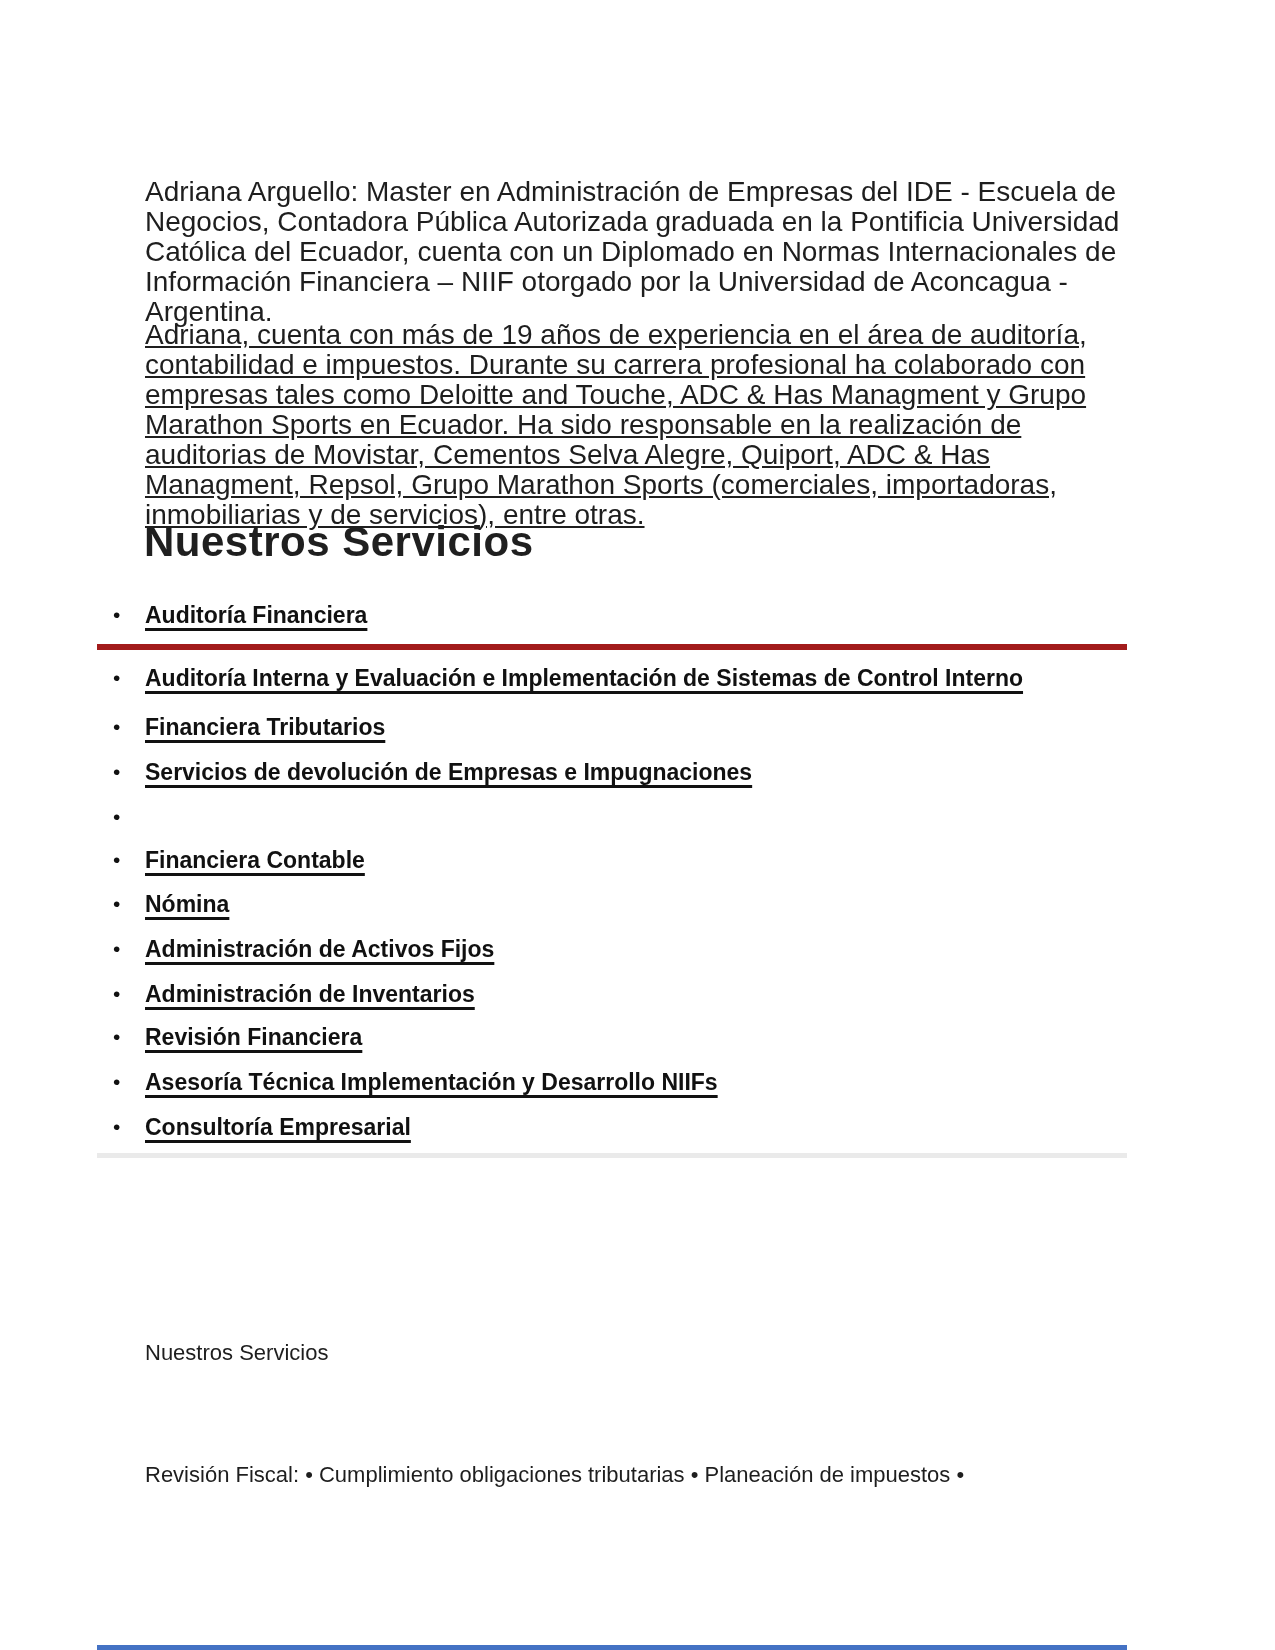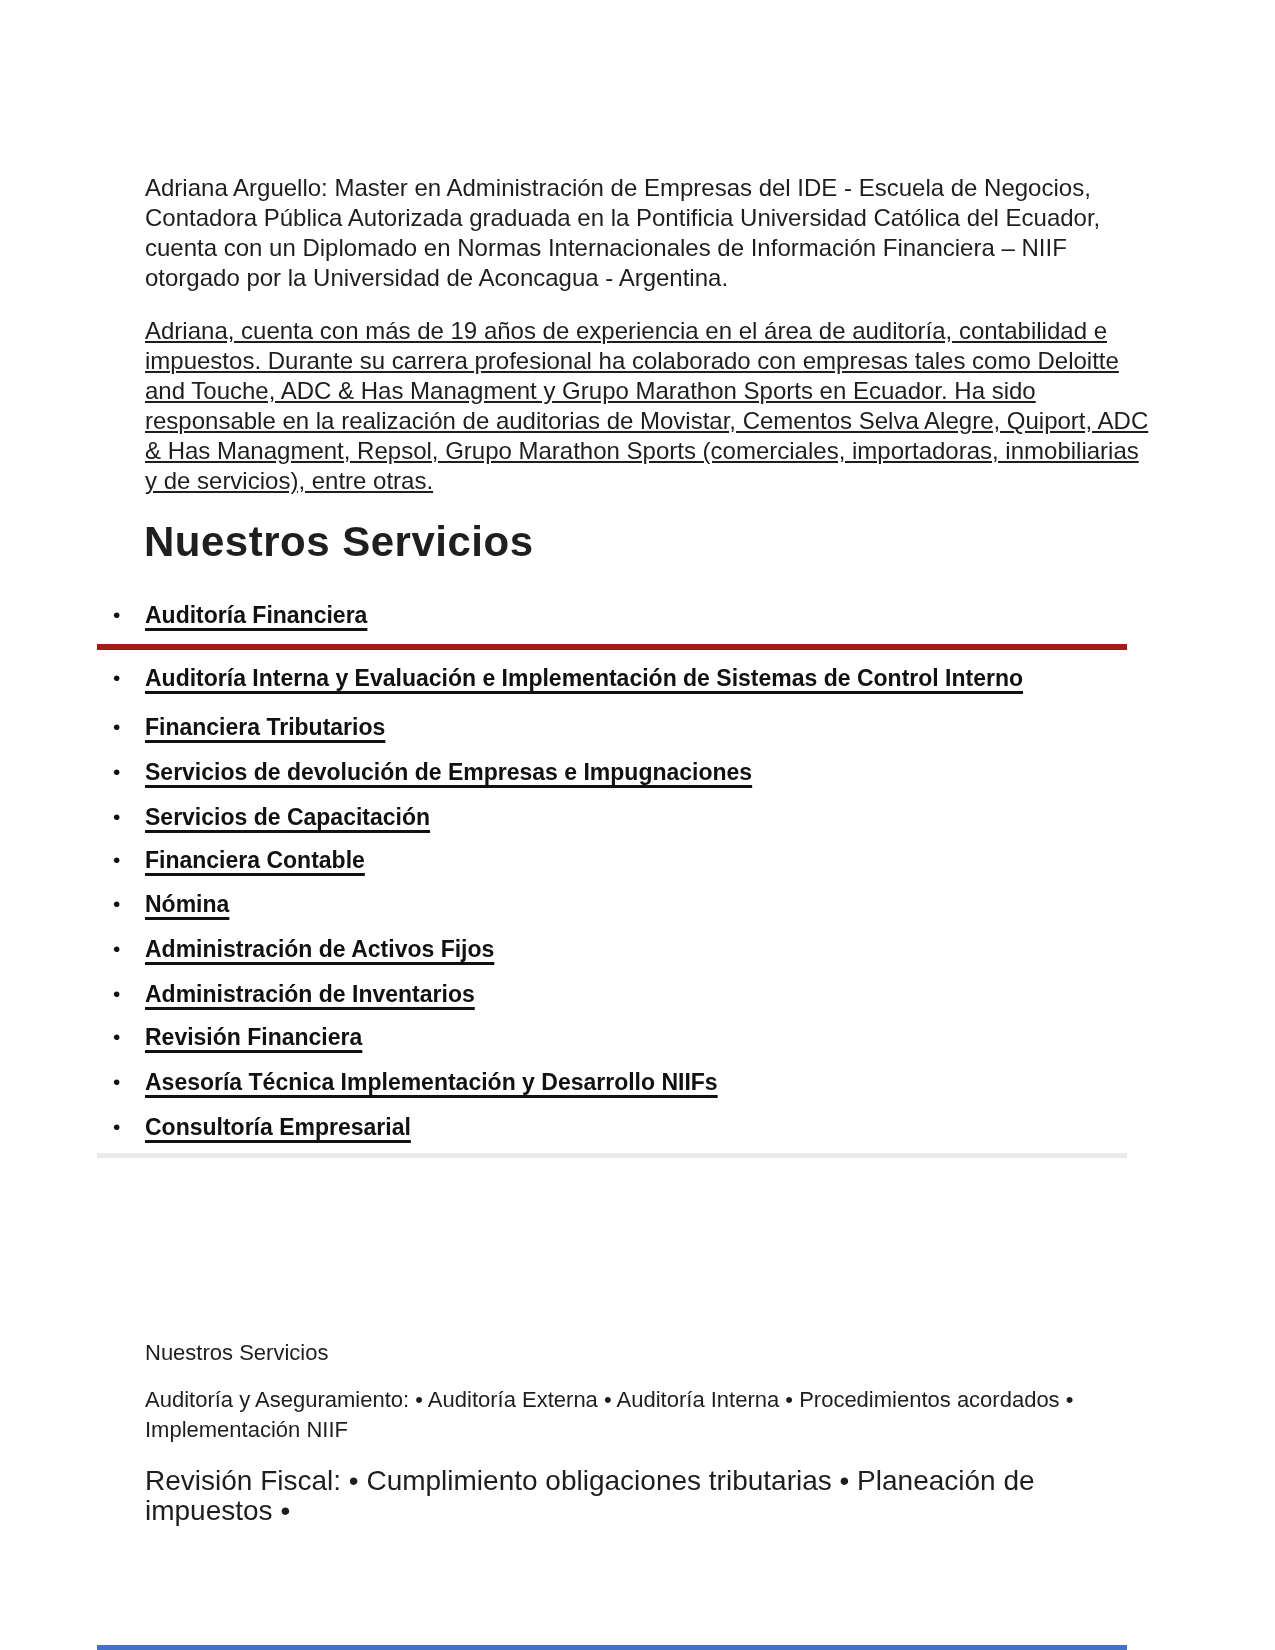--- a/index.html
+++ b/index.html
@@ -9,21 +9,21 @@
     height:1650px;
     background:#ffffff;
     font-family:"Liberation Sans", sans-serif;
     color:#1c1c1c;
     overflow:hidden;
   }
   .body-text{
     position:absolute;
     left:145px;
     width:1005px;
-    font-size:24px;
+    font-size:28px;
     line-height:30px;
     color:#1e1e1e;
   }
   .para-1{top:149px;}
   .para-2{top:292px;text-decoration:underline;}
   .main-heading{
     position:absolute;
     left:144px;
     top:490px;
     font-size:42px;
@@ -89,21 +89,21 @@
     width:1000px;
     font-size:22px;
     line-height:30px;
     color:#1e1e1e;
   }
   .footer-line-2{
     position:absolute;
     left:145px;
     top:1438px;
     width:1000px;
-    font-size:28px;
+    font-size:22px;
     line-height:30px;
     color:#1e1e1e;
   }
 </style>
 </head>
 <body>
 
 <div class="page">
 
   <p class="body-text para-1">Adriana Arguello: Master en Administración de Empresas del IDE - Escuela de Negocios, Contadora Pública Autorizada graduada en la Pontificia Universidad Católica del Ecuador, cuenta con un Diplomado en Normas Internacionales de Información Financiera – NIIF otorgado por la Universidad de Aconcagua - Argentina.</p>
@@ -129,21 +129,20 @@
     <span class="label">Financiera Tributarios</span>
   </div>
 
   <div class="service-item" style="top:757px;">
     <span class="bullet">•</span>
     <span class="label">Servicios de devolución de Empresas e Impugnaciones</span>
   </div>
 
   <div class="service-item" style="top:802px;">
     <span class="bullet">•</span>
-    <span class="label">Servicios de Capacitación</span>
   </div>
 
   <div class="service-item" style="top:845px;">
     <span class="bullet">•</span>
     <span class="label">Financiera Contable</span>
   </div>
 
   <div class="service-item" style="top:889px;">
     <span class="bullet">•</span>
     <span class="label">Nómina</span>
@@ -171,19 +170,18 @@
 
   <div class="service-item" style="top:1112px;">
     <span class="bullet">•</span>
     <span class="label">Consultoría Empresarial</span>
   </div>
 
   <div class="rule rule-gray"></div>
 
   <p class="footer-heading">Nuestros Servicios</p>
 
-  <p class="footer-line-1">Auditoría y Aseguramiento: • Auditoría Externa • Auditoría Interna • Procedimientos acordados • Implementación NIIF</p>
 
   <p class="footer-line-2">Revisión Fiscal: • Cumplimiento obligaciones tributarias • Planeación de impuestos •</p>
 
   <div class="rule rule-blue"></div>
 
 </div>
 
 </body></html>

